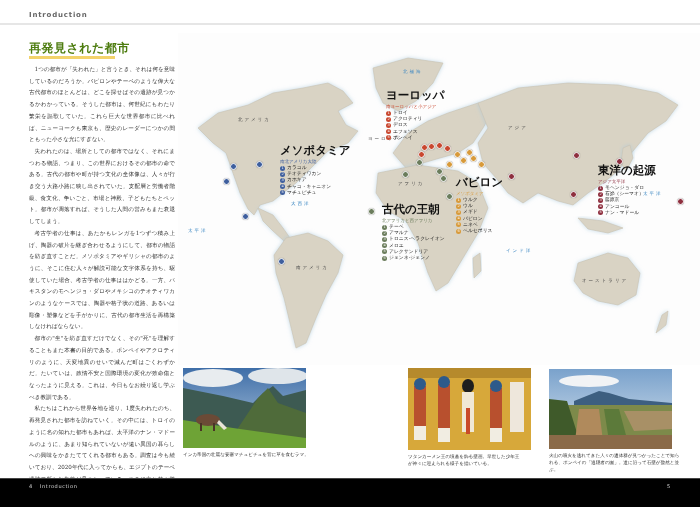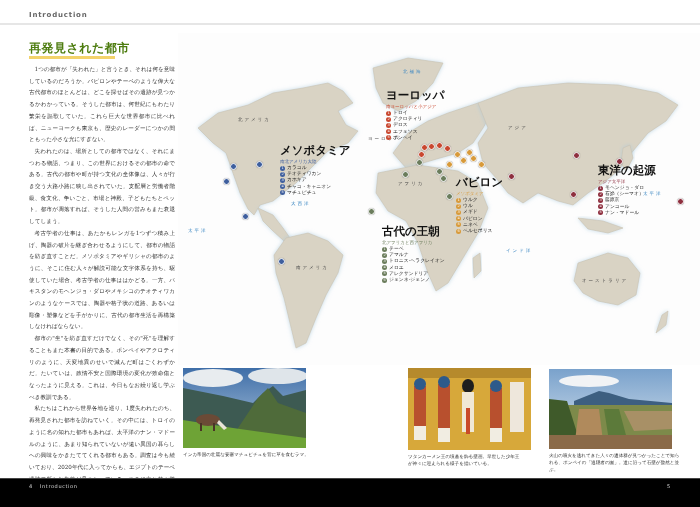--- a/index.html
+++ b/index.html
@@ -173,21 +173,21 @@
           <span class="num" style="background:#c9472f;">4</span>
           <span>エフェソス</span>
         </div>
       <div class="lg-item">
           <span class="num" style="background:#c9472f;">5</span>
           <span>ポンペイ</span>
         </div>
     </div>
 
     
-    <div class="legend" style="left:204px;top:191px;">
+    <div class="legend" style="left:204px;top:169px;">
       <div class="lg-title">古代の王朝</div>
       <div class="lg-sub" style="color:#6b7d5c;">北アフリカと西アフリカ</div>
       <div class="lg-item">
           <span class="num" style="background:#6b7d5c;">1</span>
           <span>テーベ</span>
         </div>
       <div class="lg-item">
           <span class="num" style="background:#6b7d5c;">2</span>
           <span>アマルナ</span>
         </div>

